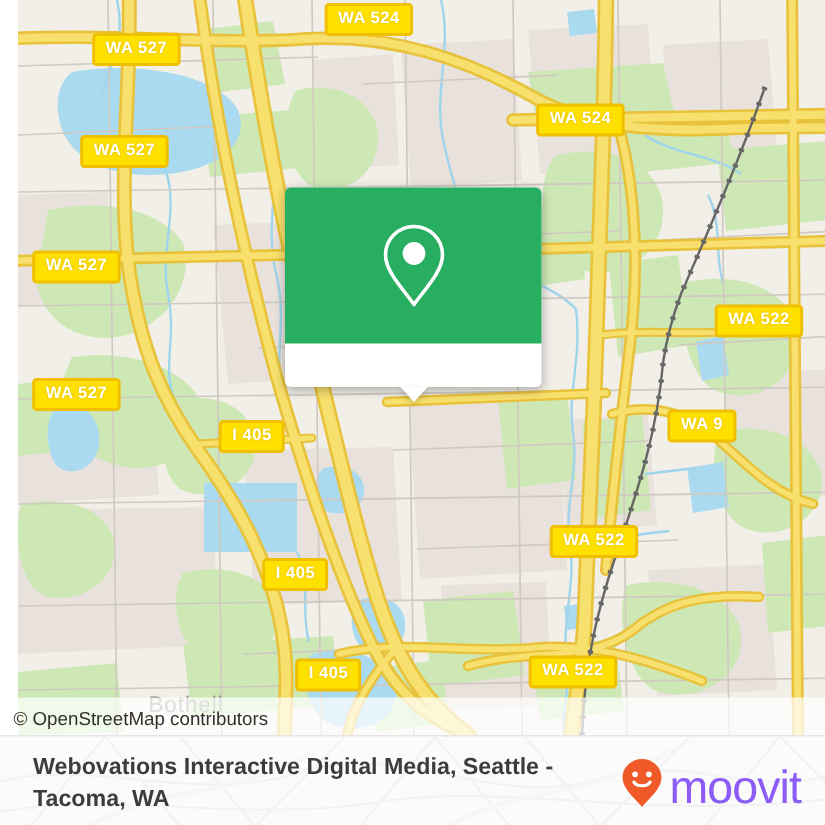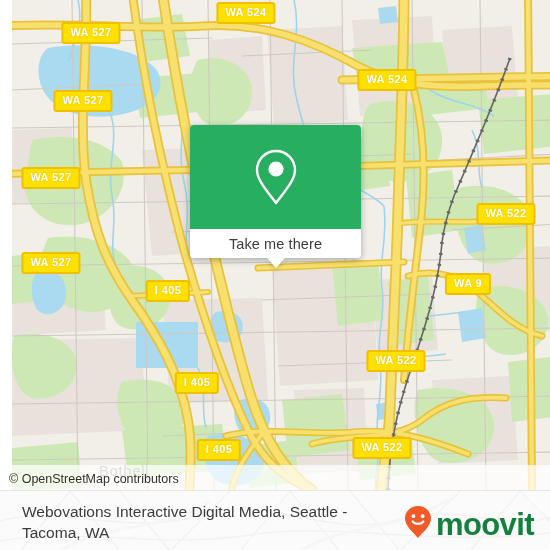--- a/index.html
+++ b/index.html
@@ -150,34 +150,35 @@
     opacity: .55;
   }
   .footer-title {
     position: absolute;
     left: 22px;
     top: 10px;
     width: 380px;
     font-size: 15.5px;
     line-height: 21px;
     color: #3c3c3c;
+    font-weight: bold;
   }
   .footer-logo {
     position: absolute;
     right: 16px;
     top: 14px;
     display: flex;
     align-items: center;
     gap: 3px;
   }
   .logo-word {
     font-size: 31px;
-    font-weight: bold;
+    font-weight: normal;
     letter-spacing: -.6px;
-    color: #15803d;
+    color: #8b5cf6;
     line-height: 1;
   }
 </style>
 </head>
 <body>
 
 <div id="app">
 
   <div class="map">
     <svg width="550" height="490" viewBox="0 0 550 490">
@@ -375,23 +376,20 @@
 
     <div class="popup">
       <div class="popup-head">
         <span>
           <svg width="46" height="58" viewBox="0 0 46 58" aria-hidden="true">
             <path d="M23 3 C33.5 3 42 11.5 42 22 C42 33 30 45 23 55 C16 45 4 33 4 22 C4 11.5 12.5 3 23 3 Z" fill="none" stroke="#ffffff" stroke-width="2.4" stroke-linejoin="round"></path>
             <circle cx="23" cy="21" r="7.6" fill="#ffffff"></circle>
           </svg>
         </span>
       </div>
-      <div class="popup-body">
-        <span class="popup-label">Take me there</span>
-      </div>
       <div class="popup-tail"></div>
     </div>
   </div>
 
   <div class="footer">
     <svg class="footer-watermark" width="550" height="60" viewBox="0 0 550 60">
       <g stroke="#ececec" fill="none" stroke-width="1.4">
         <path d="M20 60 L70 0 L120 60"></path>
         <path d="M120 0 L170 60 L230 0"></path>
         <path d="M240 60 L290 0 L340 60"></path>

